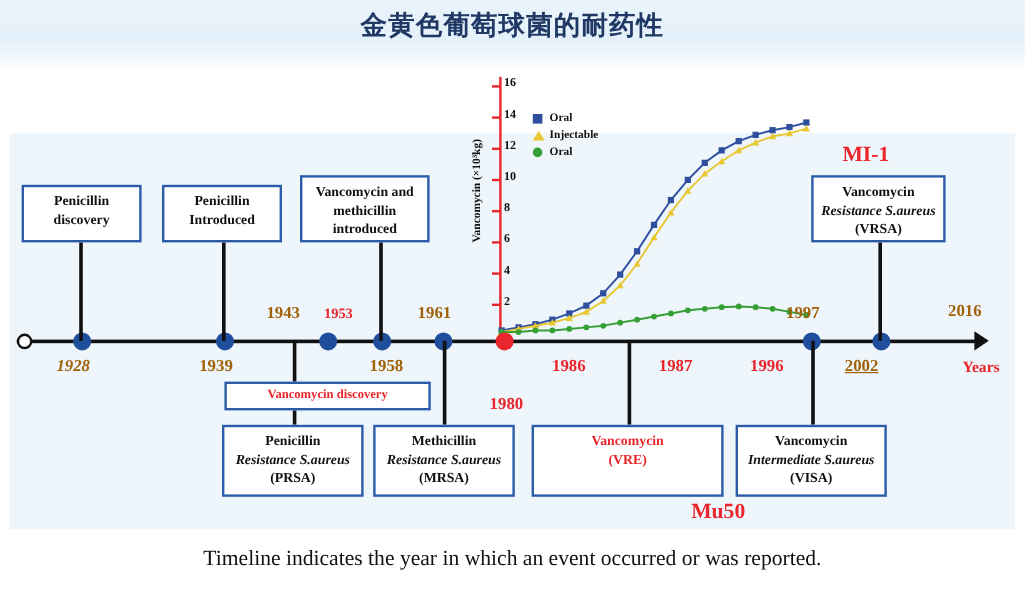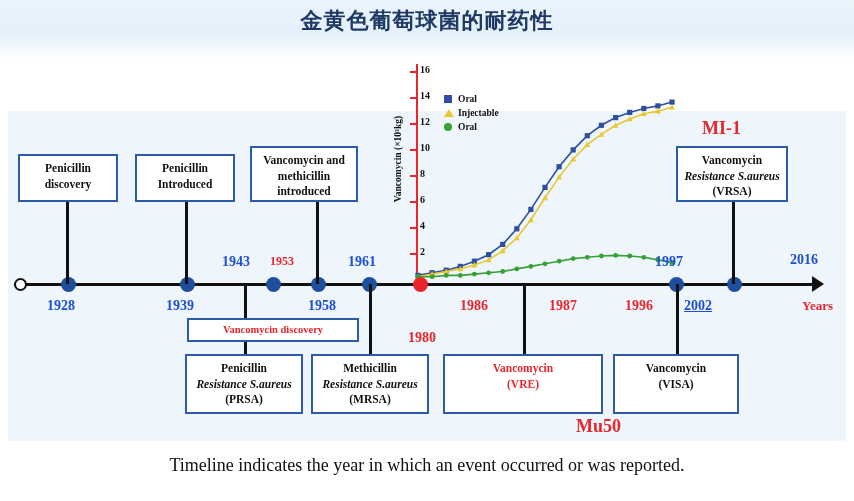--- a/index.html
+++ b/index.html
@@ -79,21 +79,21 @@
     box-sizing: border-box;
   }
   .axis-dot.red {
     background: #e8262b;
   }
   .year-label {
     position: absolute;
     font-size: 14px;
     font-weight: bold;
     font-family: "Liberation Serif", serif;
-    color: #1d4ed8;
+    color: #a16207;
     white-space: nowrap;
   }
   .year-label.below { top: 240px; }
   .year-label.above { top: 196px; }
   .year-label.red { color: #e8262b; }
   .year-label.small { font-size: 12px; font-family: Liberation Serif, serif; }
   #years-word {
     position: absolute;
     left: 802px; top: 240px;
     font-size: 13px;
@@ -337,32 +337,32 @@
 
   <div class="axis-dot" style="left:61px;"></div>
   <div class="axis-dot" style="left:180px;"></div>
   <div class="axis-dot" style="left:266px;"></div>
   <div class="axis-dot" style="left:311px;"></div>
   <div class="axis-dot" style="left:362px;"></div>
   <div class="axis-dot red" style="left:413px;"></div>
   <div class="axis-dot" style="left:669px;"></div>
   <div class="axis-dot" style="left:727px;"></div>
 
-  <div class="year-label below" style="left:47px;">1928</div>
+  <div class="year-label below" style="left:47px;font-style:italic;">1928</div>
   <div class="year-label below" style="left:166px;">1939</div>
   <div class="year-label above" style="left:222px;">1943</div>
   <div class="year-label above red small" style="left:270px;">1953</div>
   <div class="year-label below" style="left:297px;margin-left:11px;">1958</div>
   <div class="year-label above" style="left:348px;">1961</div>
   <div class="year-label below red" style="left:408px;margin-top:32px;">1980</div>
   <div class="year-label below red" style="left:460px;">1986</div>
   <div class="year-label below red" style="left:549px;">1987</div>
   <div class="year-label below red" style="left:625px;">1996</div>
   <div class="year-label above" style="left:655px;">1997</div>
-  <div class="year-label below" style="left:684px;text-decoration:underline;">2002</div>
+  <div class="year-label below" style="left:704px;text-decoration:underline;">2002</div>
 
   <div class="stem" style="left:66px;  top:140px; height:86px;"></div>
   <div class="stem" style="left:185px; top:140px; height:86px;"></div>
   <div class="stem" style="left:316px; top:140px; height:86px;"></div>
   <div class="stem" style="left:732px; top:140px; height:86px;"></div>
 
   <div class="stem" style="left:244px; top:226px; height:70px;"></div>
   <div class="stem" style="left:369px; top:226px; height:70px;"></div>
   <div class="stem" style="left:523px; top:226px; height:70px;"></div>
   <div class="stem" style="left:676px; top:226px; height:70px;"></div>
@@ -408,17 +408,18 @@
     <div>(MRSA)</div>
   </div>
 
   <div class="ev-box red-text" style="left:443px; top:296px; width:160px; height:60px;">
     <div>Vancomycin</div>
     <div>(VRE)</div>
   </div>
 
   <div class="ev-box" style="left:613px; top:296px; width:126px; height:60px;">
     <div>Vancomycin</div>
+    <div class="it">Intermediate S.aureus</div>
     <div>(VISA)</div>
   </div>
 </div>
 
 <div id="caption">Timeline indicates the year in which an event occurred or was reported.</div>
 
 </body></html>

